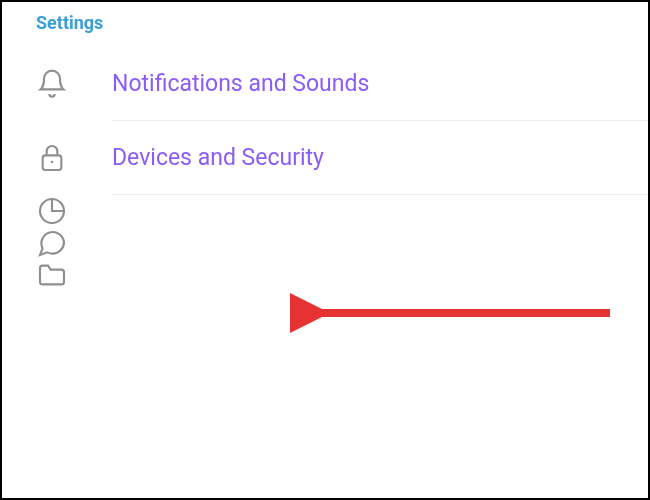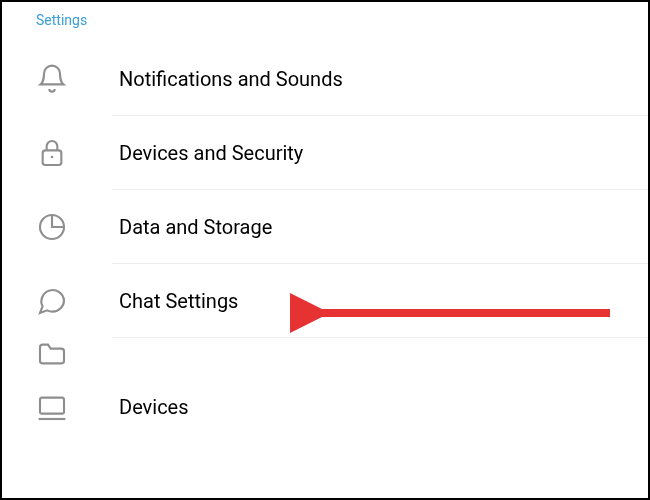--- a/index.html
+++ b/index.html
@@ -7,22 +7,22 @@
       font-family: -apple-system, BlinkMacSystemFont, "Segoe UI", Roboto, Helvetica, Arial, sans-serif;
       background: #fff;
       width: 650px;
       height: 500px;
       border: 2px solid #000;
       overflow: hidden;
       position: relative;
     }
     .section-header {
       color: #3a9fd6;
-      font-size: 14px;
-      font-weight: 400;
+      font-size: 18px;
+      font-weight: 700;
       padding: 10px 0 14px 34px;
     }
     .settings-list {
       display: flex;
       flex-direction: column;
     }
     .settings-row {
       display: flex;
       align-items: center;
       cursor: pointer;
@@ -43,24 +43,23 @@
       fill: none;
     }
     .row-content {
       flex: 1;
       display: flex;
       align-items: center;
       height: 74px;
       border-bottom: 1px solid #ededed;
     }
     .row-label {
-      font-size: 20px;
-      color: #000000;
+      font-size: 23px;
+      color: #8b5cf6;
       font-weight: 400;
-      margin-left: 7px;
     }
     .settings-row:last-child .row-content { border-bottom: none; }
     
     .annotation-arrow {
       position: absolute;
       left: 288px;
       top: 286px;
       pointer-events: none;
     }
   </style>
@@ -96,55 +95,38 @@
     </div>
   </div>
 
   <div class="settings-row">
     <div class="icon-wrap">
       <svg viewBox="0 0 24 24">
           <circle cx="12" cy="12" r="9"></circle>
           <path d="M12 3v9h9"></path>
         </svg>
     </div>
-    <div class="row-content">
-      <span class="row-label">Data and Storage</span>
-    </div>
   </div>
 
   <div class="settings-row">
     <div class="icon-wrap">
       <svg viewBox="0 0 24 24">
           <path d="M21 11.5a8.5 8.5 0 0 1-8.5 8.5c-1.5 0-2.9-.4-4.1-1L3 21l1.9-5A8.5 8.5 0 1 1 21 11.5z"></path>
         </svg>
-    </div>
-    <div class="row-content">
-      <span class="row-label">Chat Settings</span>
     </div>
   </div>
 
   <div class="settings-row">
     <div class="icon-wrap">
       <svg viewBox="0 0 24 24">
           <path d="M3 7a2 2 0 0 1 2-2h4l2 3h8a2 2 0 0 1 2 2v7a2 2 0 0 1-2 2H5a2 2 0 0 1-2-2V7z"></path>
         </svg>
     </div>
   </div>
 
-  <div class="settings-row">
-    <div class="icon-wrap">
-      <svg viewBox="0 0 24 24">
-          <rect x="3" y="5" width="18" height="12" rx="1.5"></rect>
-          <path d="M2 21h20"></path>
-        </svg>
-    </div>
-    <div class="row-content">
-      <span class="row-label">Devices</span>
-    </div>
-  </div>
 
 </div>
 
 <svg class="annotation-arrow" width="330" height="50">
   <defs>
     <marker id="arrowhead" markerWidth="14" markerHeight="14" refX="2" refY="7" orient="auto">
       <polygon points="0 7, 14 0, 14 14" fill="#e63232"></polygon>
     </marker>
   </defs>
   <line x1="320" y1="25" x2="24" y2="25" stroke="#e63232" stroke-width="8" marker-end="url(#arrowhead)"></line>

